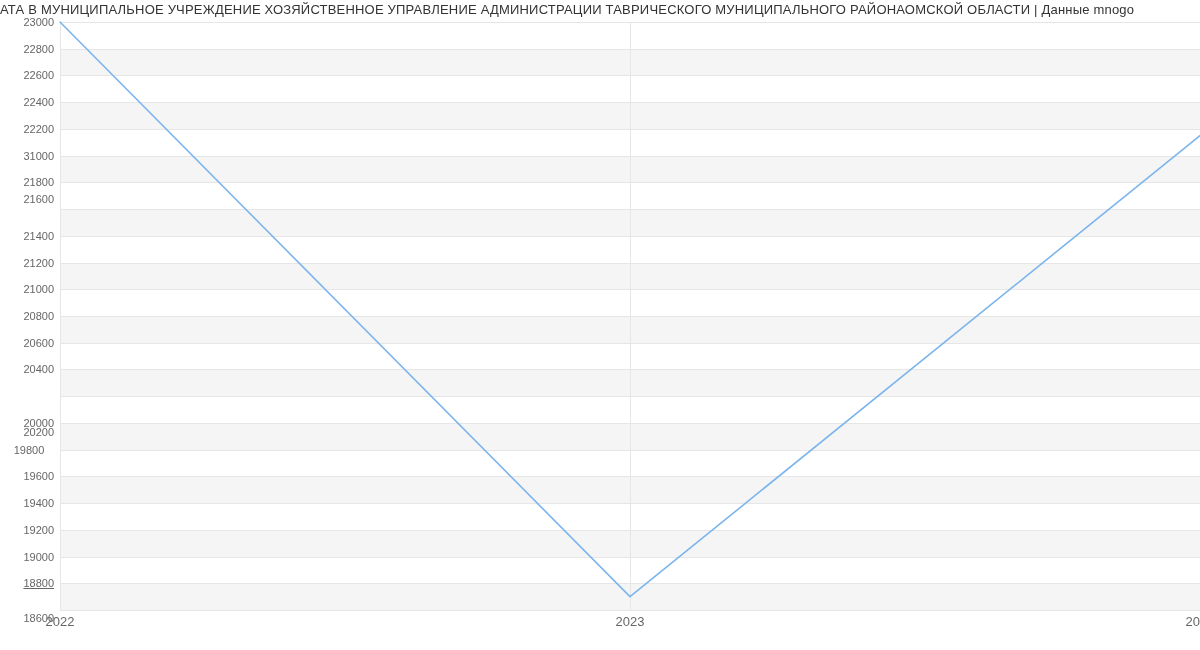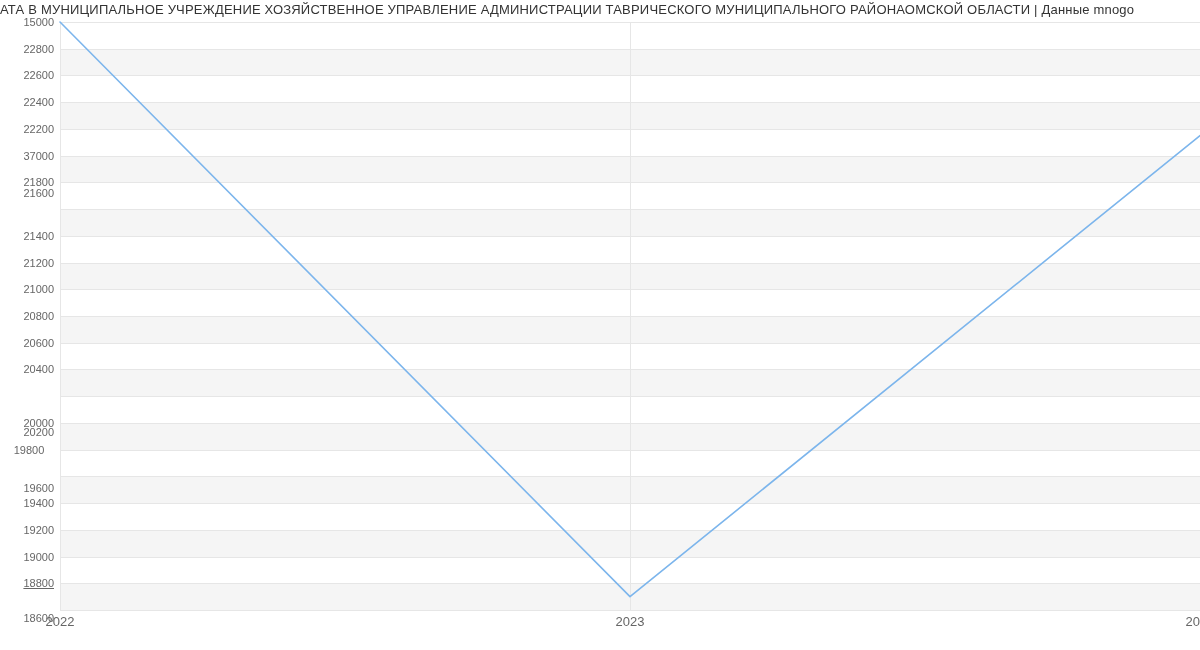--- a/index.html
+++ b/index.html
@@ -135,34 +135,34 @@
       <div class="xline" style="left: 570px;"></div>
       <svg class="line" viewBox="0 0 1140 588" preserveAspectRatio="none">
       <path id="series-path" d="M0.00 0.00 L570.00 574.64 L1140.00 113.59"></path>
     </svg>
   </div>
 <div class="ytick" style="top: 588px; margin-top: 8px;">18600</div>
     <div class="ytick" style="top: 561.273px; text-decoration: underline;">18800</div>
     <div class="ytick" style="top: 534.545px;">19000</div>
     <div class="ytick" style="top: 507.818px;">19200</div>
     <div class="ytick" style="top: 481.091px;">19400</div>
-    <div class="ytick" style="top: 454.364px; margin-top: 12px;">19600</div>
+    <div class="ytick" style="top: 454.364px;">19600</div>
     <div class="ytick" style="top: 427.636px; text-align: center;">19800</div>
     <div class="ytick" style="top: 400.909px;">20000</div>
     <div class="ytick" style="top: 375px; margin-top: 35px;">20200</div>
     <div class="ytick" style="top: 347.455px;">20400</div>
     <div class="ytick" style="top: 320.727px;">20600</div>
     <div class="ytick" style="top: 294px;">20800</div>
     <div class="ytick" style="top: 267.273px;">21000</div>
     <div class="ytick" style="top: 240.545px;">21200</div>
     <div class="ytick" style="top: 213.818px;">21400</div>
-    <div class="ytick" style="top: 171px;">21600</div>
+    <div class="ytick" style="top: 177px;">21600</div>
     <div class="ytick" style="top: 160.364px;">21800</div>
-    <div class="ytick" style="top: 133.636px;">37000</div>
+    <div class="ytick" style="top: 133.636px;">31000</div>
     <div class="ytick" style="top: 106.909px;">22200</div>
     <div class="ytick" style="top: 80.1818px;">22400</div>
     <div class="ytick" style="top: 53.4545px;">22600</div>
     <div class="ytick" style="top: 26.7273px;">22800</div>
-    <div class="ytick" style="top: 0px;">15000</div>
+    <div class="ytick" style="top: 0px;">23000</div>
     <div class="xtick" style="left: 60px;">2022</div>
     <div class="xtick" style="left: 630px;">2023</div>
     <div class="xtick" style="left: 1200px;">2024</div>
   </div>
 
 </body></html>

